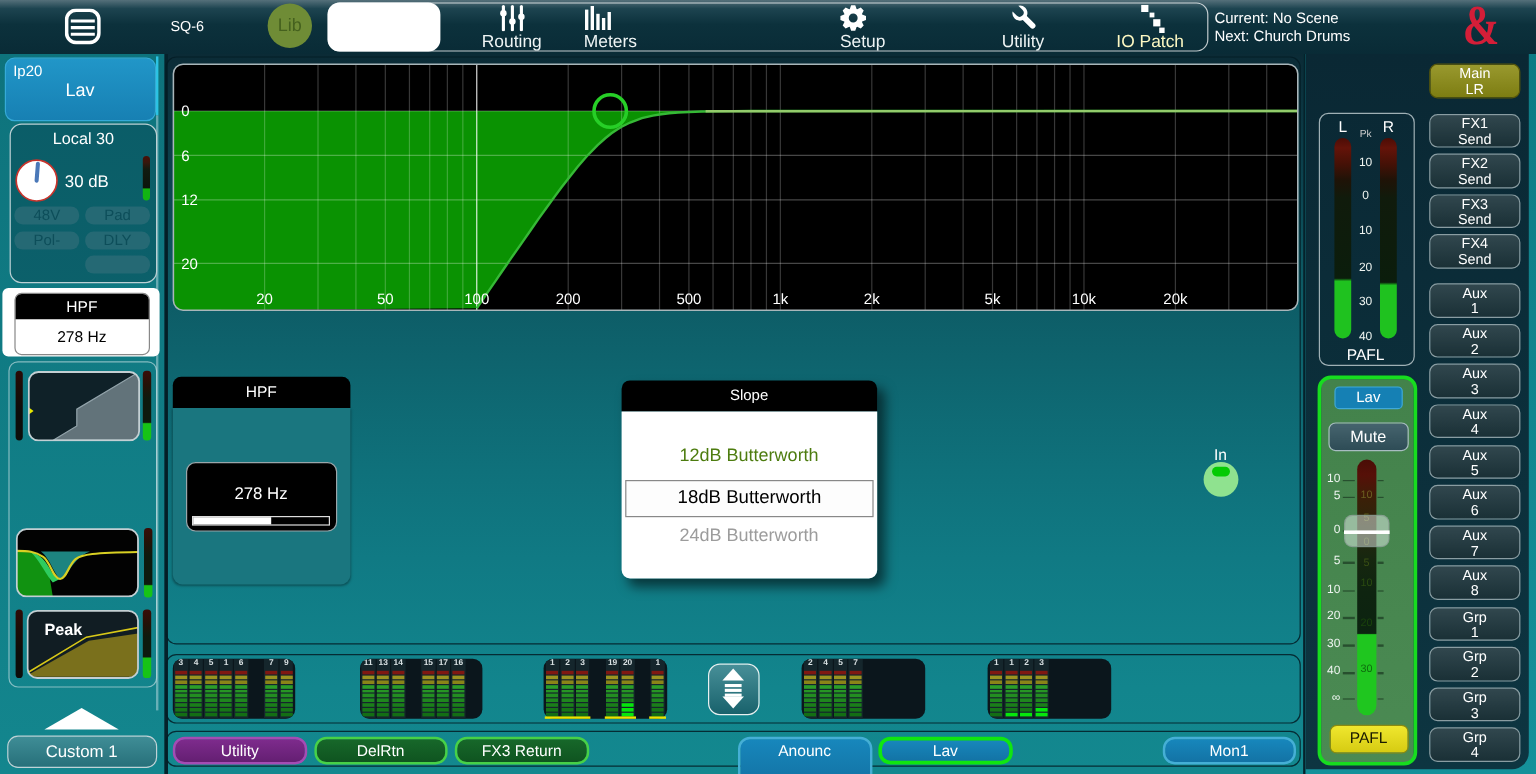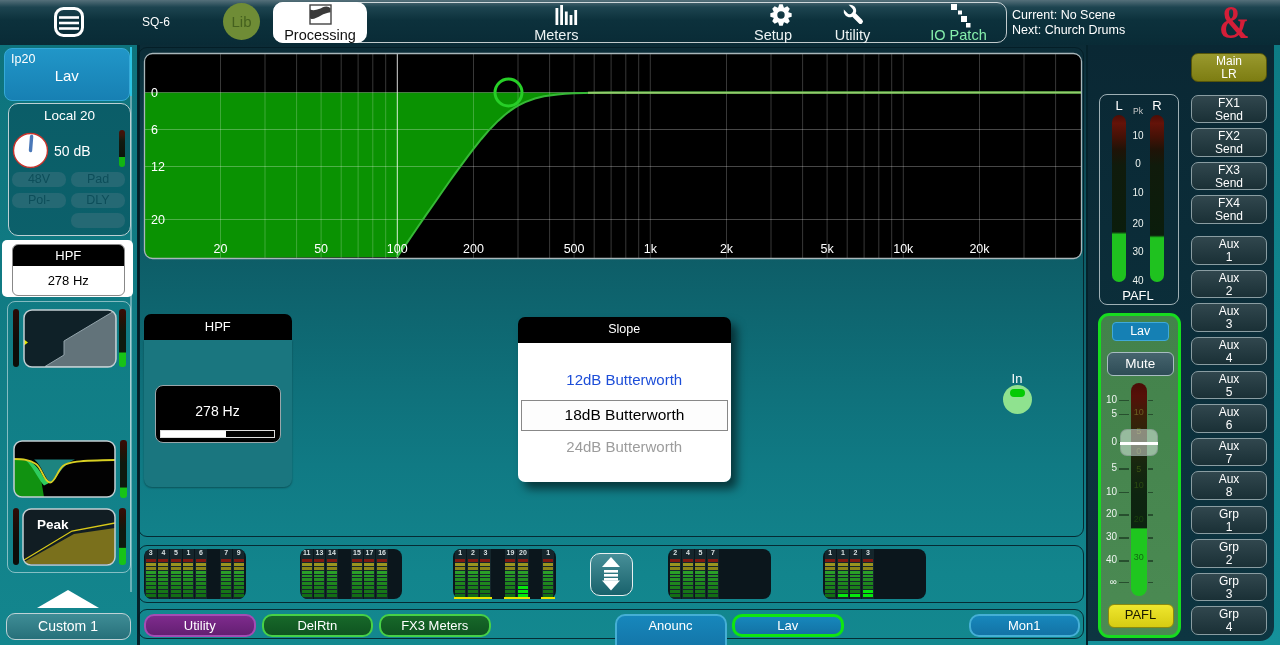--- a/index.html
+++ b/index.html
@@ -23,40 +23,46 @@
       <g stroke="#fff" stroke-width="2.6">
         <line x1="5" y1="10.5" x2="25" y2="10.5"></line>
         <line x1="5" y1="16" x2="25" y2="16"></line>
         <line x1="5" y1="21.5" x2="25" y2="21.5"></line>
       </g>
     </svg>
 <div class="abs" style="left:142px;top:14.5px;color:#ffffff;font-size:12px">SQ-6</div>
 <div class="abs" style="left:223px;top:2.5px;width:37px;height:37px;border-radius:50%;background:#6f8c36;color:#45611e;font-size:15px;text-align:center;line-height:37px">Lib</div>
 <div style="position:absolute;left:273px;top:2px;width:734px;height:40.5px;border:1px solid rgba(255,255,255,0.75);border-radius:10px;box-sizing:border-box"></div>
     <div style="position:absolute;left:273px;top:2px;width:93.5px;height:40.5px;background:#fff;border-radius:10px"></div>
-    <div style="position:absolute;left:274px;top:2px;width:92px;height:40px;text-align:center">
-      <div style="height:24px;padding-top:2px"><svg width="23" height="21" viewBox="0 0 23 21">
-          <rect x="1" y="1" width="21" height="19" fill="#fff" stroke="#444" stroke-width="1.4"></rect>
-          <path d="M1,5.5 C4,6.6 7,6.2 10,5 C13,3.8 15,2.4 17.5,2.5 C19,2.6 20.2,3.3 21.5,4.2 L21.5,8.2 C18,8.6 15,9.8 12,11.5 C9,13.2 5,15.3 2.5,15 L1,14.2 Z" fill="#3a3a3a"></path>
+    <div style="position:absolute;left:380.5px;top:2px;width:92px;height:40px;text-align:center">
+      <div style="height:24px;padding-top:2px"><svg width="22" height="22" viewBox="0 0 22 22">
+          <g stroke="#fff" stroke-width="2.6" stroke-linecap="round">
+            <line x1="3.5" y1="1.5" x2="3.5" y2="21"></line>
+            <line x1="11" y1="1.5" x2="11" y2="21"></line>
+            <line x1="18.5" y1="1.5" x2="18.5" y2="21"></line>
+          </g>
+          <circle cx="3.5" cy="7" r="2.7" fill="#fff"></circle>
+          <circle cx="11" cy="14" r="2.7" fill="#fff"></circle>
+          <circle cx="18.5" cy="10" r="2.7" fill="#fff"></circle>
         </svg></div>
-      <div style="font-size:14.5px;color:#111;line-height:14px">Processing</div>
-    </div>
-    <div style="position:absolute;left:486.5px;top:2px;width:92px;height:40px;text-align:right">
+      <div style="font-size:14.5px;color:#eef4f4;line-height:14px">Routing</div>
+    </div>
+    <div style="position:absolute;left:486.5px;top:2px;width:92px;height:40px;text-align:left">
       <div style="height:24px;padding-top:2px"><svg width="24" height="22" viewBox="0 0 24 22">
           <g fill="#fff">
             <rect x="0.5" y="4" width="2.8" height="17"></rect>
             <rect x="5.2" y="1" width="2.8" height="20"></rect>
             <rect x="9.9" y="7.5" width="2.8" height="13.5"></rect>
             <rect x="14.6" y="11" width="2.8" height="10"></rect>
             <rect x="19.3" y="6" width="2.8" height="15"></rect>
           </g>
         </svg></div>
       <div style="font-size:14.5px;color:#eef4f4;line-height:14px">Meters</div>
     </div>
-    <div style="position:absolute;left:700px;top:2px;width:92px;height:40px;text-align:right">
+    <div style="position:absolute;left:700px;top:2px;width:92px;height:40px;text-align:left">
       <div style="height:24px;padding-top:2px"><svg width="22" height="22" viewBox="0 0 22 22">
           <path fill="#fff" fill-rule="evenodd" d="M8.18,3.51 L9.28,0.34 L12.72,0.34 L13.82,3.51 L14.30,3.71 L17.32,2.24 L19.76,4.68 L18.29,7.70 L18.49,8.18 L21.66,9.28 L21.66,12.72 L18.49,13.82 L18.29,14.30 L19.76,17.32 L17.32,19.76 L14.30,18.29 L13.82,18.49 L12.72,21.66 L9.28,21.66 L8.18,18.49 L7.70,18.29 L4.68,19.76 L2.24,17.32 L3.71,14.30 L3.51,13.82 L0.34,12.72 L0.34,9.28 L3.51,8.18 L3.71,7.70 L2.24,4.68 L4.68,2.24 L7.70,3.71 Z M14.7,11 a3.7,3.7 0 1 0 -7.4,0 a3.7,3.7 0 1 0 7.4,0 Z"></path>
         </svg></div>
       <div style="font-size:14.5px;color:#eef4f4;line-height:14px">Setup</div>
     </div>
     <div style="position:absolute;left:806.5px;top:2px;width:92px;height:40px;text-align:center">
       <div style="height:24px;padding-top:2px"><svg width="24" height="24" viewBox="0 0 24 24">
           <g transform="rotate(-45 12 10)">
             <path fill="#fff" d="M8.6,0.4 L8.6,5.2 A3.4,3.4 0 0 0 15.4,5.2 L15.4,0.4 A6.3,6.3 0 0 1 18.3,5.7 C18.3,8.3 16.7,10.5 14.4,11.4 L14.4,20.6 A2.4,2.4 0 0 1 9.6,20.6 L9.6,11.4 C7.3,10.5 5.7,8.3 5.7,5.7 A6.3,6.3 0 0 1 8.6,0.4 Z"></path>
           </g>
@@ -65,38 +71,38 @@
     </div>
     <div style="position:absolute;left:912.5px;top:2px;width:92px;height:40px;text-align:center">
       <div style="height:24px;padding-top:2px"><svg width="26" height="24" viewBox="0 0 26 24">
           <g fill="#fff">
             <rect x="5" y="0" width="6" height="6"></rect>
             <rect x="12" y="6.5" width="4" height="4"></rect>
             <rect x="15" y="12" width="6" height="6"></rect>
             <rect x="20" y="19" width="4.5" height="4.5"></rect>
           </g>
         </svg></div>
-      <div style="font-size:14.5px;color:#86efac;line-height:14px">IO Patch</div>
+      <div style="font-size:14.5px;color:#fef9c3;line-height:14px">IO Patch</div>
     </div>
 <div class="abs" style="left:1012px;top:8px;color:#fff;font-size:12.5px;line-height:14.5px">Current: No Scene<br>Next: Church Drums</div>
 <div class="abs" style="left:1219px;top:-5px;color:#d41e38;font-size:47px;font-weight:bold;font-family:'Liberation Serif',serif;transform:scaleX(0.78);transform-origin:left top">&amp;</div>
 
 <div class="abs" style="left:129.5px;top:96px;width:2.5px;height:496px;background:rgba(190,220,226,0.5)"></div>
 <div class="abs" style="left:129.5px;top:47px;width:2.5px;height:49px;background:#2cc3e3"></div>
 <div class="abs" style="left:4px;top:48px;width:125.5px;height:53px;background:linear-gradient(180deg,#2196c8,#1780b3);border:1px solid #35aad8;border-radius:8px;box-sizing:border-box">
   <div class="abs" style="left:6px;top:3px;color:#fff;font-size:12.5px">Ip20</div>
   <div class="abs" style="left:0;top:18px;width:100%;text-align:center;color:#fff;font-size:15px">Lav</div>
 </div>
 <div class="abs" style="left:8px;top:103px;width:123px;height:133px;border:1px solid #bcd0d4;border-radius:10px;box-sizing:border-box;background:rgba(3,40,54,0.30)"></div>
-<div class="abs" style="left:8px;top:108px;width:123px;text-align:center;color:#fff;font-size:13.5px">Local 20</div>
+<div class="abs" style="left:8px;top:108px;width:123px;text-align:center;color:#fff;font-size:13.5px">Local 30</div>
 <svg style="position:absolute;left:12px;top:132px" width="37" height="37">
 <circle cx="18.5" cy="18.5" r="17" fill="#fff" stroke="#c8342c" stroke-width="1.4"></circle>
 <line x1="18.5" y1="18.5" x2="19.6" y2="4.5" stroke="#4a78b8" stroke-width="3.4" stroke-linecap="round"></line>
 </svg>
-<div class="abs" style="left:54px;top:142.5px;color:#fff;font-size:14px">50 dB</div>
+<div class="abs" style="left:54px;top:142.5px;color:#fff;font-size:14px">30 dB</div>
 <div style="position:absolute;left:12px;top:172px;width:54px;height:15px;border-radius:7px;background:#256974;color:#0d4e5a;font-size:12.5px;text-align:center;line-height:14px">48V</div>
     <div style="position:absolute;left:71px;top:172px;width:54px;height:15px;border-radius:7px;background:#256974;color:#0d4e5a;font-size:12.5px;text-align:center;line-height:14px">Pad</div>
     <div style="position:absolute;left:12px;top:192.5px;width:54px;height:15px;border-radius:7px;background:#256974;color:#0d4e5a;font-size:12.5px;text-align:center;line-height:14px">Pol-</div>
     <div style="position:absolute;left:71px;top:192.5px;width:54px;height:15px;border-radius:7px;background:#256974;color:#0d4e5a;font-size:12.5px;text-align:center;line-height:14px">DLY</div>
     <div style="position:absolute;left:71px;top:213px;width:54px;height:15px;border-radius:7px;background:#256974;color:#0d4e5a;font-size:12.5px;text-align:center;line-height:14px"></div>
 <div style="position:absolute;left:119px;top:130px;width:6px;height:37px;border-radius:3px;background:linear-gradient(180deg,#4a1008 0%,#38170c 14%,#111b10 30%,#0c140c 72%,#12b412 74%,#12b412 100%)"></div>
     <div style="position:absolute;left:12.5px;top:308.5px;width:6.5px;height:58.5px;border-radius:3px;background:linear-gradient(180deg,#2a0b06 0%,#1c0d08 25%,#0d0d0a 60%,#0d0d0a 100%)"></div>
     <div style="position:absolute;left:119px;top:308.5px;width:6.5px;height:58.5px;border-radius:3px;background:linear-gradient(180deg,#3a0d08 0%,#241207 20%,#0e1a0e 40%,#0e1a0e 74%,#17c317 76%,#17c317 100%)"></div>
     <div style="position:absolute;left:120px;top:439.5px;width:6.5px;height:58px;border-radius:3px;background:linear-gradient(180deg,#3a0d08 0%,#241207 20%,#0e1a0e 40%,#0e1a0e 81%,#17c317 83%,#17c317 100%)"></div>
     <div style="position:absolute;left:12.5px;top:507.5px;width:6.5px;height:57px;border-radius:3px;background:linear-gradient(180deg,#2f0c07 0%,#1c0d08 30%,#0d0d0a 65%,#0d0d0a 100%)"></div>
@@ -221,21 +227,21 @@
 <div class="abs" style="left:154.5px;top:384.5px;width:126px;height:58px;background:#000;border:1.5px solid #9aa6aa;border-radius:8px;box-sizing:border-box">
   <div style="color:#fff;font-size:14px;text-align:center;line-height:50px">278 Hz</div>
   <div class="abs" style="left:4px;bottom:3.5px;width:115px;height:8px;border:1px solid #ddd;box-sizing:border-box">
     <div style="width:58%;height:100%;background:#fff"></div>
   </div>
 </div>
 
 <div class="abs" style="left:517.5px;top:317px;width:213.5px;height:164.5px;border-radius:7px;box-shadow:6px 7px 10px rgba(0,0,0,0.55)"></div>
 <div class="abs" style="left:517.5px;top:317px;width:213.5px;height:25.5px;background:#000;border-radius:7px 7px 0 0;color:#fff;font-size:12.5px;text-align:center;line-height:25px">Slope</div>
 <div class="abs" style="left:517.5px;top:342.5px;width:213.5px;height:139px;background:#fff;border-radius:0 0 7px 7px">
-  <div style="position:absolute;left:0;top:28px;width:100%;text-align:center;font-size:15px;color:#1d4ed8">12dB Butterworth</div>
+  <div style="position:absolute;left:0;top:28px;width:100%;text-align:center;font-size:15px;color:#4d7c0f">12dB Butterworth</div>
   <div style="position:absolute;left:3.5px;top:57px;width:205px;height:29px;border:1px solid #888;background:#fdfdfd;text-align:center;font-size:15.5px;color:#000;line-height:28px">18dB Butterworth</div>
   <div style="position:absolute;left:0;top:95px;width:100%;text-align:center;font-size:15px;color:#9c9c9c">24dB Butterworth</div>
 </div>
 
 <div class="abs" style="left:997px;top:370.5px;width:40px;text-align:center;color:#fff;font-size:13px">In</div>
 <div class="abs" style="left:1003px;top:385px;width:29px;height:29px;border-radius:50%;background:#8fe28f">
   <div class="abs" style="left:7px;top:4px;width:15px;height:7.5px;border-radius:4px;background:#04ca04"></div>
 </div>
 
 <div style="position:absolute;left:143.5px;top:548.5px;width:102.5px;height:50px;background:#0b161c;border-radius:8px;overflow:hidden">
@@ -609,21 +615,21 @@
           <rect x="13" y="16" width="14" height="2.6"></rect>
           <rect x="13" y="20" width="14" height="2.6"></rect>
           <rect x="13" y="24" width="14" height="2.6"></rect>
         </g>
         <path d="M20,36.5 L29,26.5 L11,26.5 Z" fill="#fff"></path>
       </svg>
 </div>
 
 <div style="position:absolute;left:144px;top:613.5px;width:111.5px;height:23px;border-radius:10px;background:linear-gradient(180deg,#7e2b8d,#641f72);border:2px solid #a44cb4;box-sizing:border-box;color:#fff;font-size:13px;text-align:center;line-height:19px">Utility</div>
     <div style="position:absolute;left:261.5px;top:613.5px;width:111.5px;height:23px;border-radius:10px;background:linear-gradient(180deg,#17682a,#0f5420);border:2px solid #47d147;box-sizing:border-box;color:#fff;font-size:13px;text-align:center;line-height:19px">DelRtn</div>
-    <div style="position:absolute;left:379px;top:613.5px;width:111.5px;height:23px;border-radius:10px;background:linear-gradient(180deg,#17682a,#0f5420);border:2px solid #47d147;box-sizing:border-box;color:#fff;font-size:13px;text-align:center;line-height:19px">FX3 Meters</div>
+    <div style="position:absolute;left:379px;top:613.5px;width:111.5px;height:23px;border-radius:10px;background:linear-gradient(180deg,#17682a,#0f5420);border:2px solid #47d147;box-sizing:border-box;color:#fff;font-size:13px;text-align:center;line-height:19px">FX3 Return</div>
     <div style="position:absolute;left:614.5px;top:613.5px;width:112px;height:40px;border-radius:10px;background:linear-gradient(180deg,#1787bc,#1373a5);border:2px solid #45afd5;box-sizing:border-box;color:#fff;font-size:13px;text-align:center;line-height:19px">Anounc</div>
     <div style="position:absolute;left:732px;top:613.5px;width:111.5px;height:23px;border-radius:10px;background:linear-gradient(180deg,#1787bc,#1373a5);border:3.5px solid #10e610;box-sizing:border-box;color:#fff;font-size:13px;text-align:center;line-height:17.5px">Lav</div>
     <div style="position:absolute;left:968.5px;top:613.5px;width:111.5px;height:23px;border-radius:10px;background:linear-gradient(180deg,#1787bc,#1373a5);border:2px solid #45afd5;box-sizing:border-box;color:#fff;font-size:13px;text-align:center;line-height:19px">Mon1</div>
 
 <div class="abs" style="left:1099px;top:94px;width:80px;height:211px;border:1.5px solid #9fb0b5;border-radius:8px;box-sizing:border-box"></div>
 <div class="abs" style="left:1108px;top:98px;width:22px;text-align:center;color:#fff;font-size:13px">L</div>
 <div class="abs" style="left:1146px;top:98px;width:22px;text-align:center;color:#fff;font-size:13px">R</div>
 <div class="abs" style="left:1127px;top:106px;width:22px;text-align:center;color:#ccc;font-size:8.5px">Pk</div>
 <div class="abs" style="left:1112px;top:115px;width:14px;height:167px;border-radius:7px;background:linear-gradient(180deg,#4b0d06 0%,#641309 5%,#451106 13%,#1f1307 21%,#101b0c 30%,#0b1d0c 70%,#1fc21f 71.5%,#1fc21f 100%)"></div>
 <div class="abs" style="left:1150px;top:115px;width:14px;height:167px;border-radius:7px;background:linear-gradient(180deg,#4b0d06 0%,#641309 5%,#451106 13%,#1f1307 21%,#101b0c 30%,#0b1d0c 72%,#1fc21f 73.5%,#1fc21f 100%)"></div>

